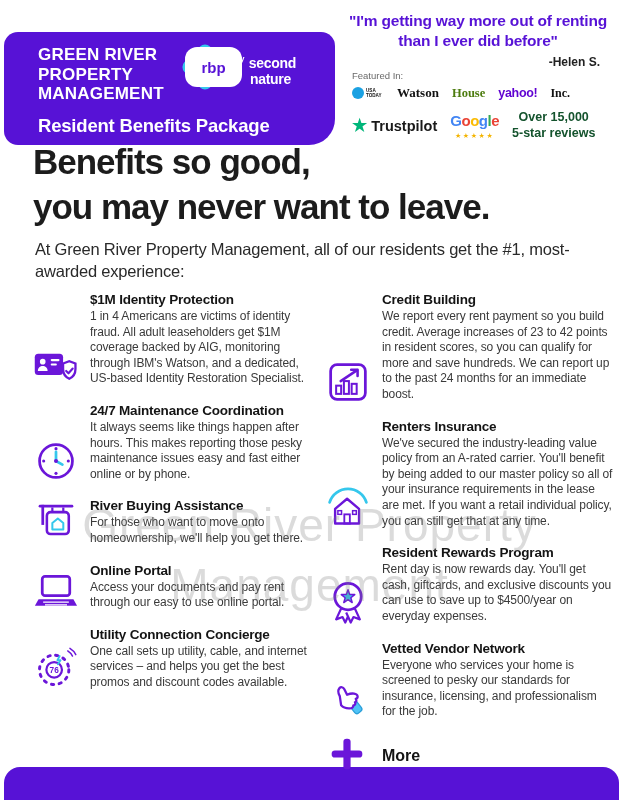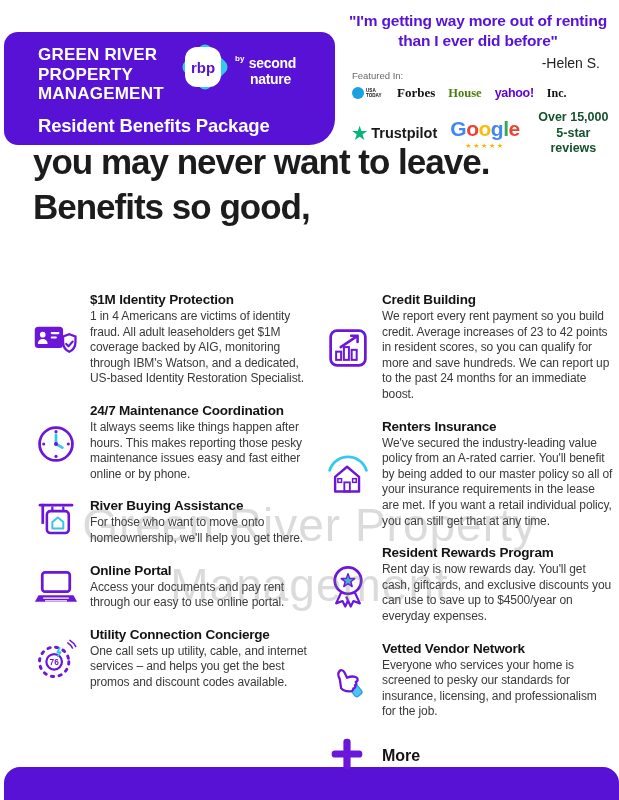--- a/index.html
+++ b/index.html
@@ -8,67 +8,67 @@
           font-family:"Liberation Sans", sans-serif; }
 
   
   .header-box { position:absolute; left:4px; top:5px; width:331px; height:113px;
     background:#5712D6; border-radius:14px 14px 26px 14px; color:#fff;margin-top:27px; }
   .company { position:absolute; left:34px; top:13px; font-size:17px; font-weight:800;
     line-height:1.16; letter-spacing:0.2px; }
   .rbp-logo { position:absolute; left:177px; top:11px; width:48px; height:48px; }
   .rbp-diamond { position:absolute; left:6px; top:6px; width:36px; height:36px;
     background:#35C7EC; transform:rotate(45deg); border-radius:7px; }
-  .rbp-box { position:absolute; left:4px; top:4px; width:36px; height:40px; background:#fff;
+  .rbp-box { position:absolute; left:4px; top:4px; width:57px; height:40px; background:#fff;
     border-radius:12px; display:flex; align-items:center; justify-content:center;
     font-weight:800; color:#5712D6; font-size:15px; }
   .byline { position:absolute; left:231px; top:23px; line-height:1.05; white-space:nowrap; }
   .by { font-size:8px; font-weight:600; vertical-align:top; }
   .sn { font-size:14px; font-weight:700; letter-spacing:-0.3px; }
   .sn2 { margin-left:15px; }
   .package-title { position:absolute; left:34px; top:83px; font-size:18.5px; font-weight:800;
     letter-spacing:-0.2px; }
 
   
   .testimonial { position:absolute; left:344px; top:11px; width:268px; }
   .quote { color:#5712D6; font-weight:700; font-size:15.5px; line-height:1.32;
     text-align:center; letter-spacing:-0.2px; }
-  .author { text-align:right; font-weight:400; font-size:14px; color:#222;
+  .author { text-align:right; font-weight:700; font-size:12px; color:#222;
     margin-top:3px; padding-right:12px; }
 
   
   .featured { position:absolute; left:352px; top:70px; width:262px; }
   .featured-label { font-size:9.5px; color:#6a6a6a; margin-bottom:4px; }
   .logo-row { display:flex; align-items:center; gap:13px; }
   .usat { display:flex; align-items:center; gap:2px; }
   .usat-dot { width:12px; height:12px; border-radius:50%; background:#1BA1E2; display:inline-block; }
   .usat-text { font-size:4.6px; font-weight:800; color:#111; line-height:1.15; width:18px; }
   .forbes { font-family:"Liberation Serif", serif; font-weight:700; font-size:13px; color:#111; }
   .housemag { font-family:"Liberation Serif", serif; font-weight:700; font-size:12.5px; color:#4d7c0f; }
   .yahoo { font-weight:800; font-size:12.5px; color:#5F01D1; letter-spacing:-0.3px; }
   .inc { font-family:"Liberation Serif", serif; font-weight:700; font-size:12px; color:#111; }
   .review-row { display:flex; align-items:center; gap:13px; margin-top:9px; }
   .trustpilot { display:flex; align-items:center; gap:4px; font-size:14.5px; font-weight:700; color:#191919; }
   .tp-star { color:#00B67A; font-size:17px; line-height:1; }
   .google-block { text-align:center; }
-  .google-word { font-size:21px; font-weight:700; letter-spacing:-0.5px; line-height:1; }
+  .google-word { font-size:15px; font-weight:700; letter-spacing:-0.5px; line-height:1; }
   .g-stars { display:block; color:#F4B400; font-size:7px; letter-spacing:1.6px; line-height:1; margin-top:2px; }
   .review-summary { font-size:12.5px; font-weight:700; color:#14532d; line-height:1.25; text-align:center; }
 
   
   .headline { position:absolute; left:33px; top:140px; font-size:35px; font-weight:800;
     color:#1c1c1c; line-height:1.28; letter-spacing:-1px; }
   .intro { position:absolute; left:35px; top:238px; width:556px; font-size:16.5px;
     color:#2a2a2a; line-height:1.35; letter-spacing:-0.2px; }
 
   
   .benefits { position:absolute; left:33px; top:292px; width:580px; display:grid;
     grid-template-columns:284px 288px; column-gap:8px; z-index:1; }
   .bitem { display:flex; gap:11px; margin-bottom:16px; }
-  .bicon { flex:0 0 46px; display:flex; justify-content:center; align-items:center; padding-top:2px; }
+  .bicon { flex:0 0 46px; display:flex; justify-content:center; align-items:flex-end; padding-top:2px; }
   .btitle { font-size:13.5px; font-weight:800; color:#141414; margin-bottom:2px; letter-spacing:-0.2px; }
   .bdesc { font-size:12px; color:#3a3a3a; line-height:1.3; letter-spacing:-0.1px; }
   .more-item { display:flex; align-items:center; gap:17px; margin-top:8px; margin-left:4px; }
   .more-label { font-size:16px; font-weight:800; color:#141414; }
 
   
   .watermark { position:absolute; top:496px; left:0; width:100%; text-align:center;
     font-size:46px; color:#7d7d7d; opacity:0.27; line-height:1.3; z-index:2;
     pointer-events:none; letter-spacing:1px; }
   .footer-bar { position:absolute; left:4px; right:0; bottom:0; height:33px;
@@ -102,21 +102,21 @@
     <div class="author">-Helen S.</div>
   </section>
 
   <section class="featured">
     <div class="featured-label">Featured In:</div>
     <div class="logo-row">
       <span class="usat">
         <span class="usat-dot"></span>
         <span class="usat-text">USA TODAY</span>
       </span>
-      <span class="forbes">Forbes</span>
+      <span class="forbes">Watson</span>
       <span class="housemag">House</span>
       <span class="yahoo">yahoo!</span>
       <span class="inc">Inc.</span>
     </div>
     <div class="review-row">
       <span class="trustpilot">
         <span class="tp-star">★</span>
         <span>Trustpilot</span>
       </span>
       <span class="google-block">
@@ -124,24 +124,25 @@
         <span class="g-stars">★★★★★</span>
       </span>
       <span class="review-summary">
         <div>Over 15,000</div>
         <div>5-star reviews</div>
       </span>
     </div>
   </section>
 
   <h1 class="headline">
+    <div>Benefits so good,</div>
     <div>you may never want to leave.</div>
-    <div>Benefits so good,</div>
   </h1>
 
+  <p class="intro">At Green River Property Management, all of our residents get the #1, most-awarded experience:</p>
 
   <section class="benefits">
     <div class="bcol">
 
       <div class="bitem">
         <span class="bicon">
           <svg width="46" height="40" viewBox="0 0 52 42">
             <rect x="2" y="6" width="32" height="24" rx="4" fill="#6B16D9"></rect>
             <circle cx="11" cy="15" r="3.2" fill="#fff"></circle>
             <path d="M5.5 25.5c0-3.5 2.6-5.5 5.5-5.5s5.5 2 5.5 5.5z" fill="#fff"></path>

